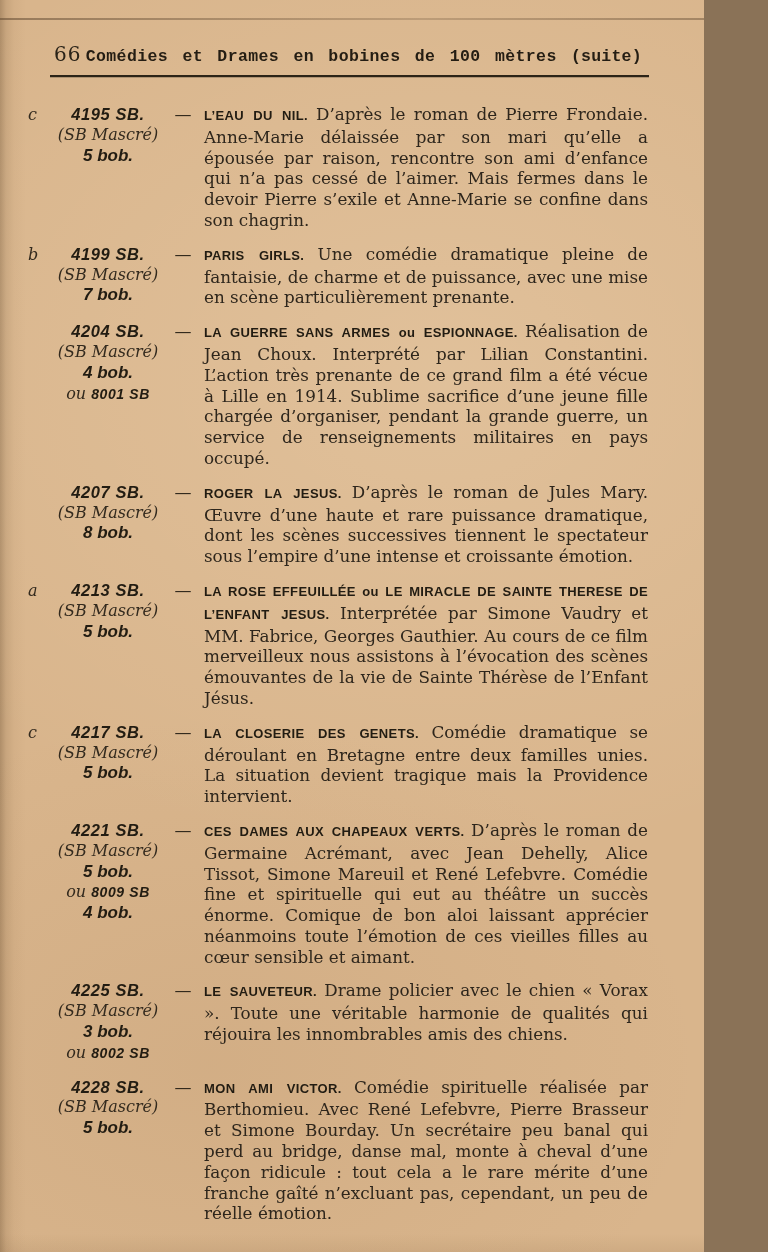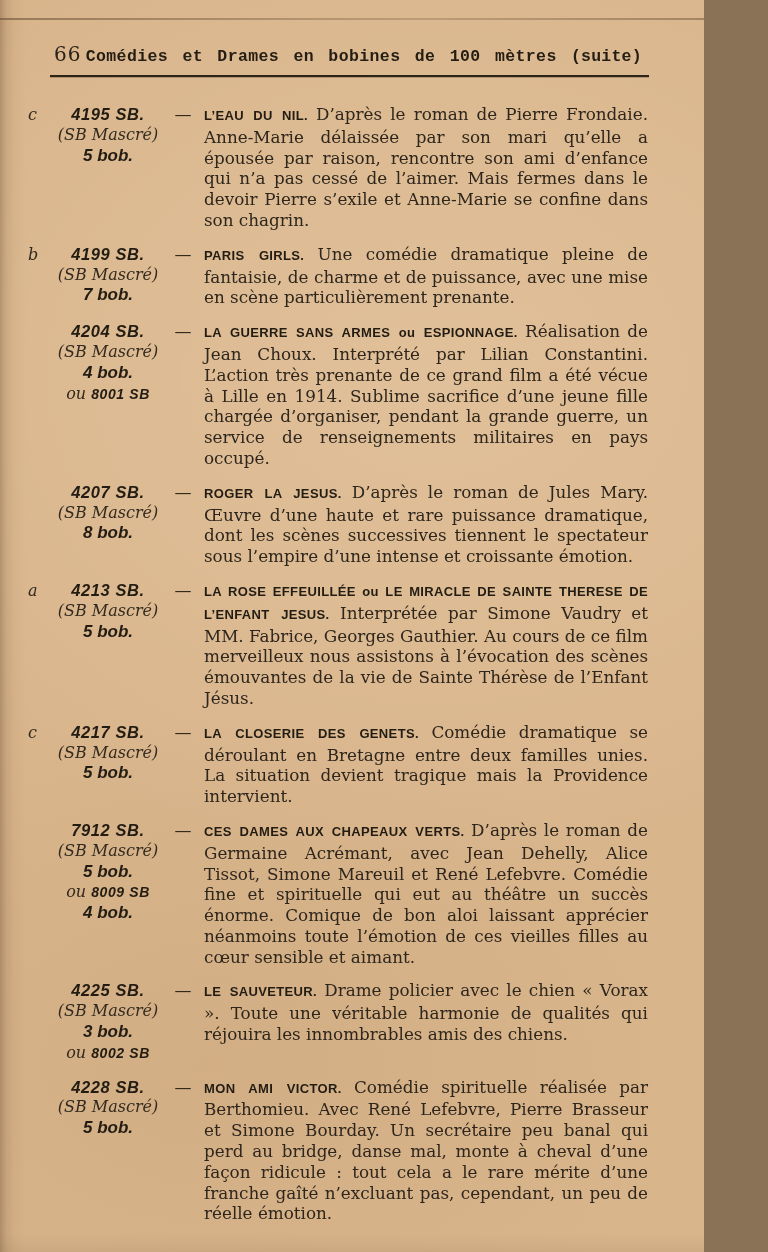--- a/index.html
+++ b/index.html
@@ -220,21 +220,21 @@
       <span class="bob">5 bob.</span>
 
     </div>
     <div class="col-dash">—</div>
     <p class="col-text" style="margin:0"><span class="title">LA CLOSERIE DES GENETS.</span> <span class="desc">Comédie dramatique se déroulant en Bretagne entre deux familles unies. La situation devient tragique mais la Providence intervient.</span></p>
   </section>
 
   <section class="entry">
     <div class="col-letter"></div>
     <div class="col-code">
-      <span class="code">7912 SB.</span>
+      <span class="code">4221 SB.</span>
       <span class="brand">(SB Mascré)</span>
       <span class="bob">5 bob.</span>
       <span class="alt-line"><span>ou</span> <span class="alt-code">8009 SB</span></span>
       <span class="alt-bob">4 bob.</span>
     </div>
     <div class="col-dash">—</div>
     <p class="col-text" style="margin:0"><span class="title">CES DAMES AUX CHAPEAUX VERTS.</span> <span class="desc">D’après le roman de Germaine Acrémant, avec Jean Dehelly, Alice Tissot, Simone Mareuil et René Lefebvre. Comédie fine et spirituelle qui eut au théâtre un succès énorme. Comique de bon aloi laissant apprécier néanmoins toute l’émotion de ces vieilles filles au cœur sensible et aimant.</span></p>
   </section>
 
   <section class="entry">

